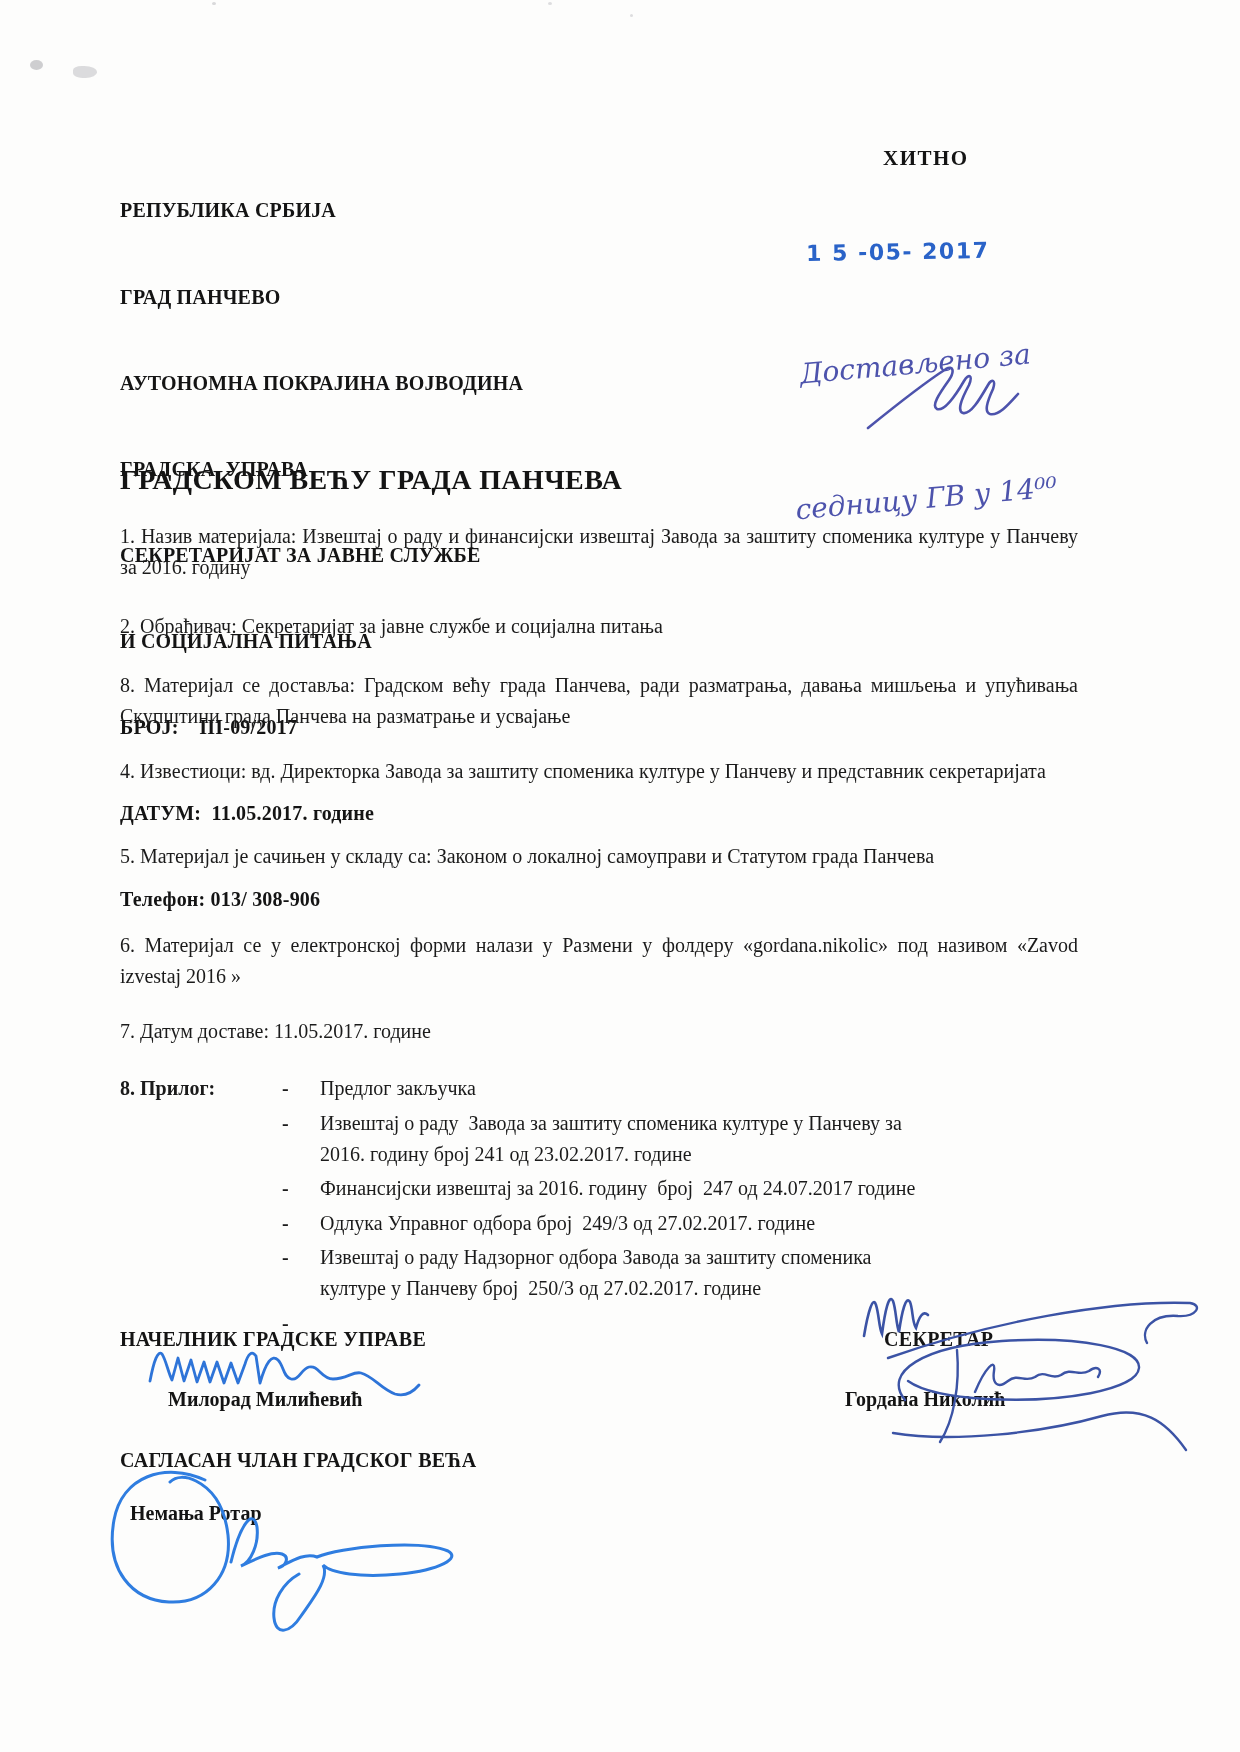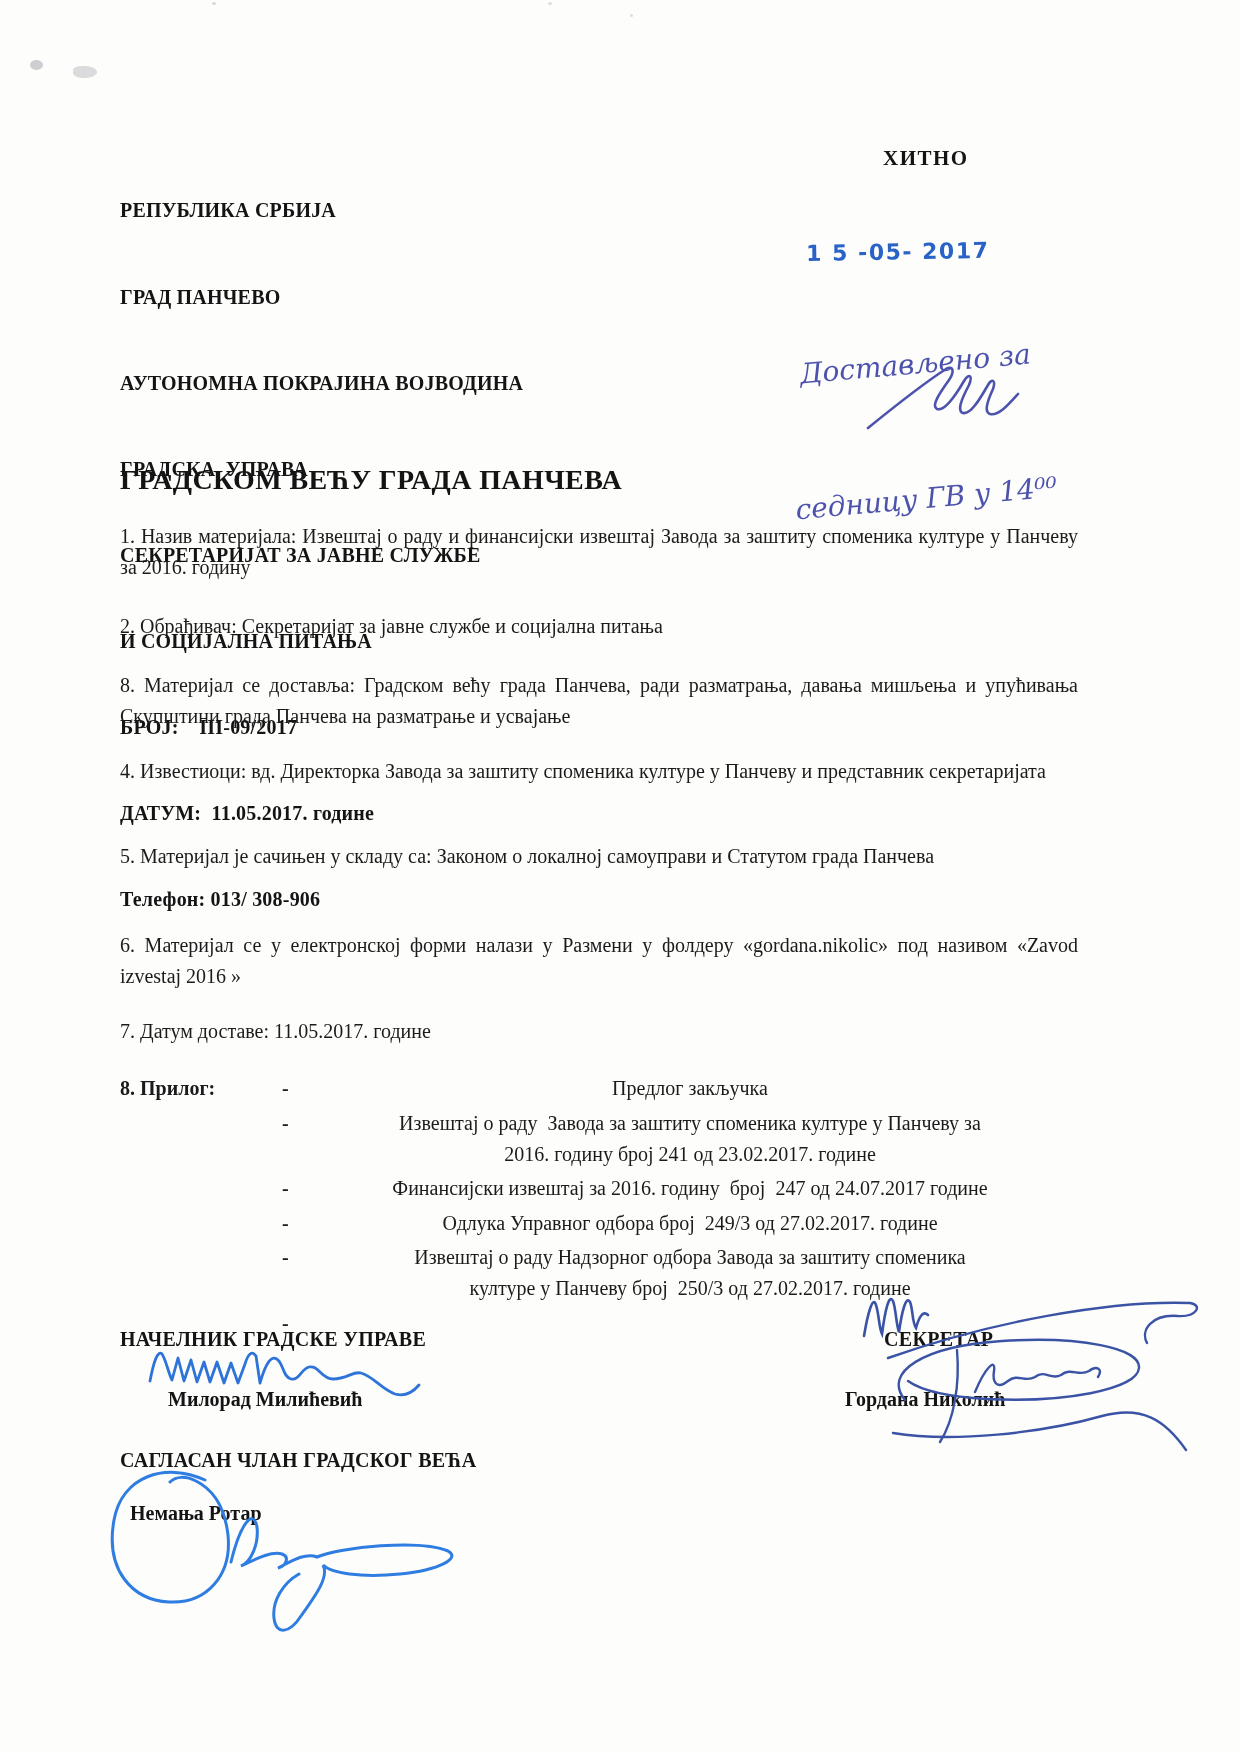--- a/index.html
+++ b/index.html
@@ -28,21 +28,21 @@
   .recipient { left:120px; top:464px; font-weight:bold; font-size:28px; letter-spacing:.4px; color:#141414; }
   .para {
     left:120px; width:958px; font-size:20px; line-height:31px;
     text-align:justify; text-align-last:left;
   }
   .para b { font-weight:normal; }
   .att-label { left:120px; top:1073px; font-weight:bold; font-size:20px; line-height:31px; }
   .bullets { left:282px; top:1073px; width:778px; }
   .brow { display:flex; margin-bottom:3.5px; font-size:20px; line-height:31px; }
   .brow .dash { width:38px; font-weight:bold; flex:none; }
-  .brow .btxt { flex:1; white-space:pre-wrap;text-align:center; }
+  .brow .btxt { flex:1; white-space:pre-wrap; }
   .sig-title { font-weight:bold; font-size:20px; letter-spacing:.3px; color:#141414; }
   .sig-name  { font-weight:bold; font-size:20px; color:#141414; }
   .ink { position:absolute; left:0; top:0; pointer-events:none; }
   .speck { position:absolute; background:#94949b; border-radius:50%; }
 </style>
 </head>
 <body>
 
 <div class="page">
 

